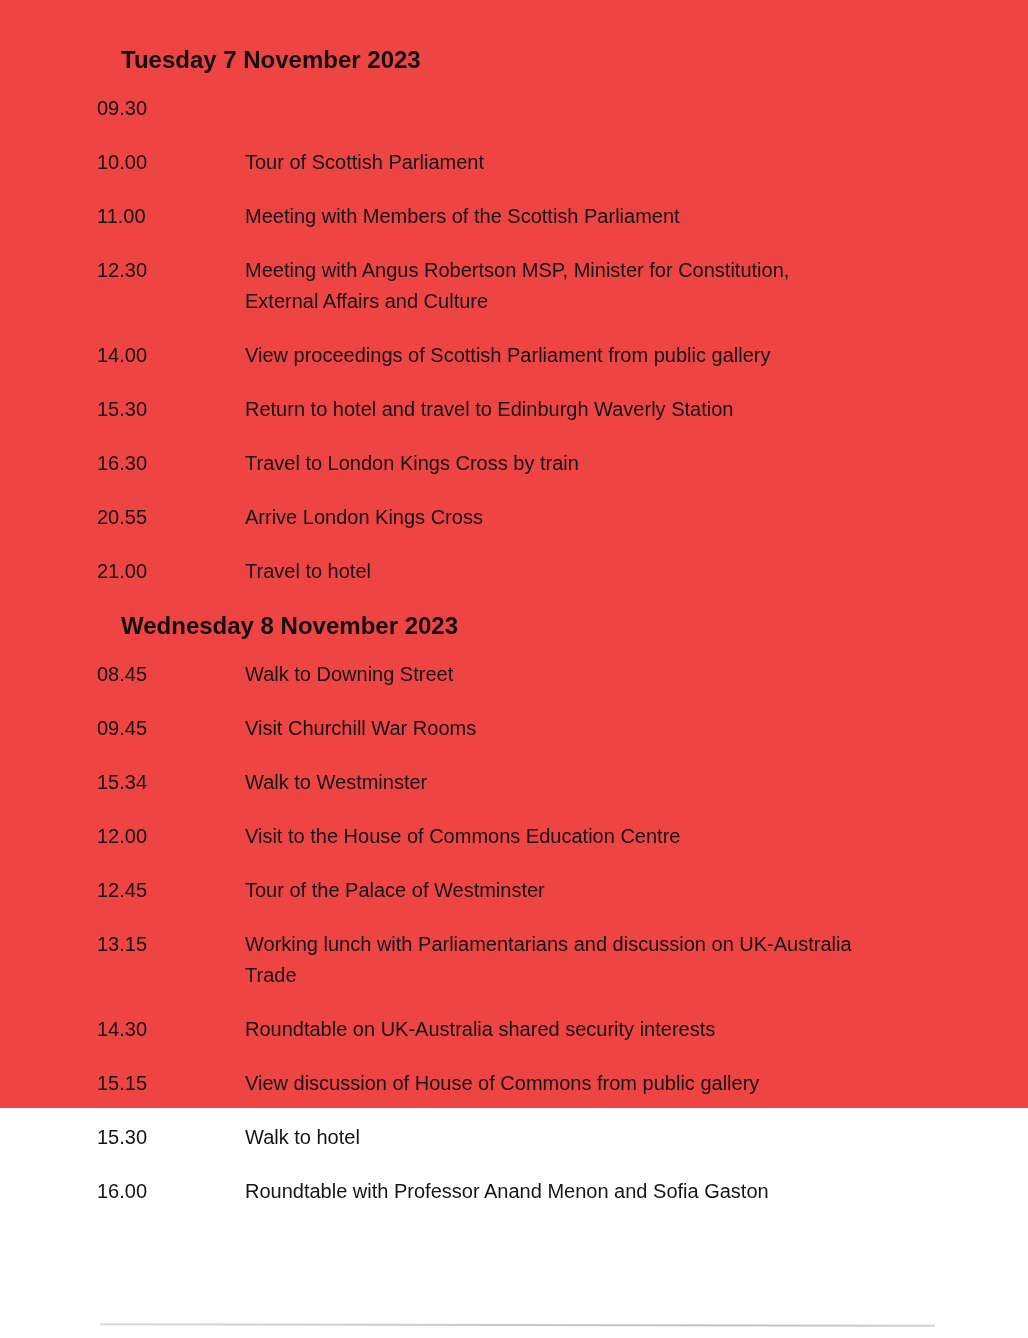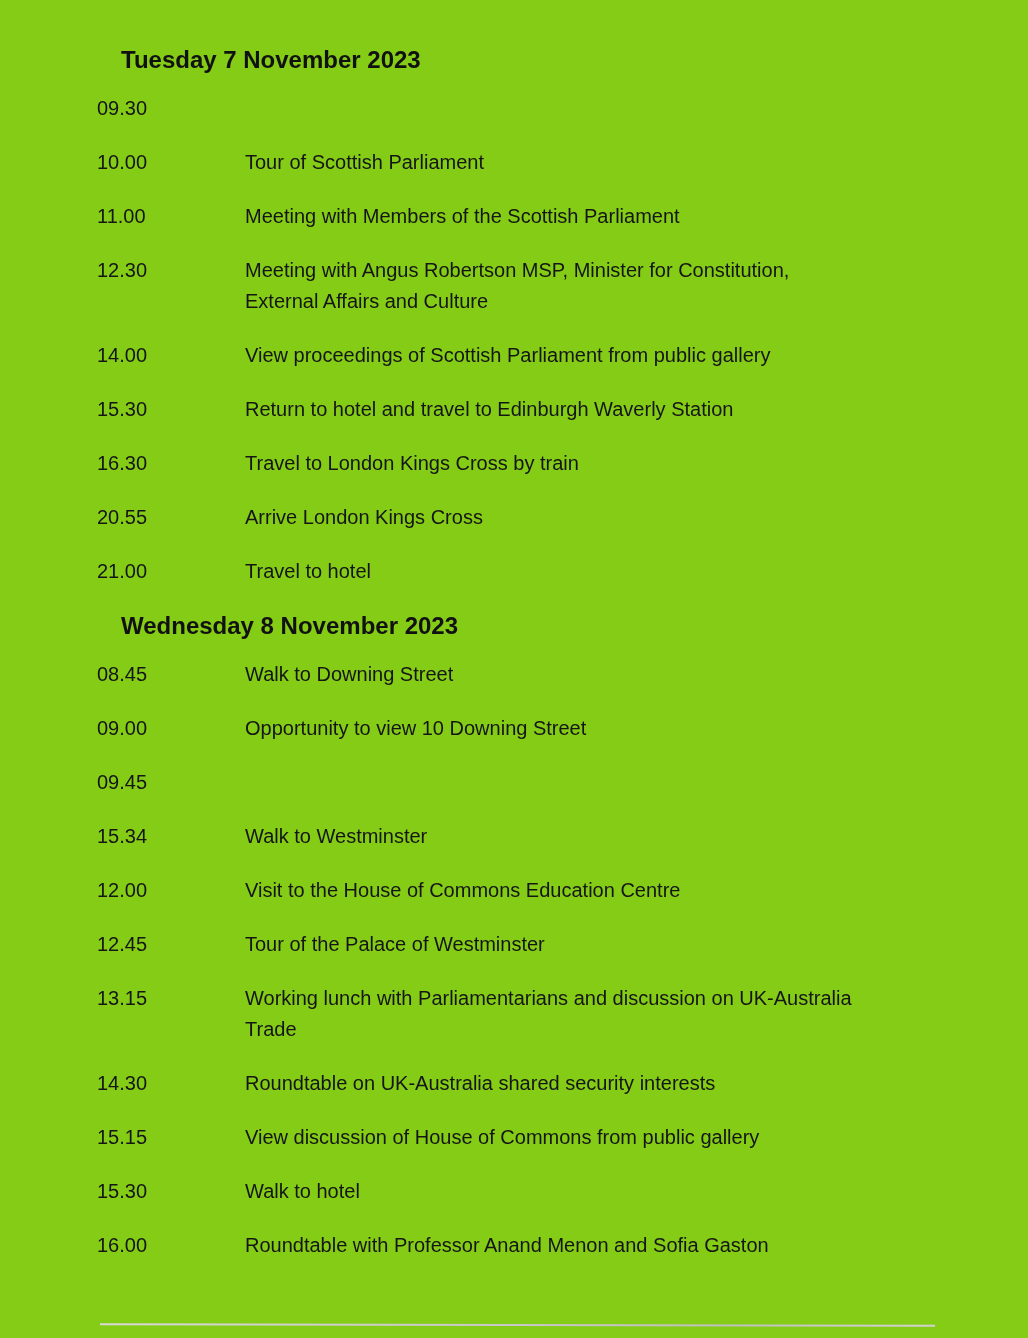--- a/index.html
+++ b/index.html
@@ -8,22 +8,22 @@
     height: 1338px;
     background: #ffffff;
     color: #151515;
     font-family: "Liberation Sans", sans-serif;
     position: relative;
     overflow: hidden;
   }
   .page {
     position: relative;
     width: 1028px;
-    height: 1338px;
-    background: #84cc16;
+    height: 1108px;
+    background: #ef4444;
   }
   .schedule { padding-top: 44px; }
   .day-section + .day-section { margin-top: 18px; }
   h2.day-heading {
     font-size: 24px;
     font-weight: 700;
     line-height: 32px;
     margin: 0 0 17px 121px;
     color: #111111;
   }
@@ -107,27 +107,24 @@
   </section>
 
   <section class="day-section">
     <h2 class="day-heading">Wednesday 8 November 2023</h2>
     <div class="rows">
   <div class="row">
     <div class="time">08.45</div>
     <div class="desc">Walk to Downing Street</div>
   </div>
 
-  <div class="row">
-    <div class="time">09.00</div>
-    <div class="desc">Opportunity to view 10 Downing Street</div>
-  </div>
 
   <div class="row">
     <div class="time">09.45</div>
+    <div class="desc">Visit Churchill War Rooms</div>
   </div>
 
   <div class="row">
     <div class="time">15.34</div>
     <div class="desc">Walk to Westminster</div>
   </div>
 
   <div class="row">
     <div class="time">12.00</div>
     <div class="desc">Visit to the House of Commons Education Centre</div>

